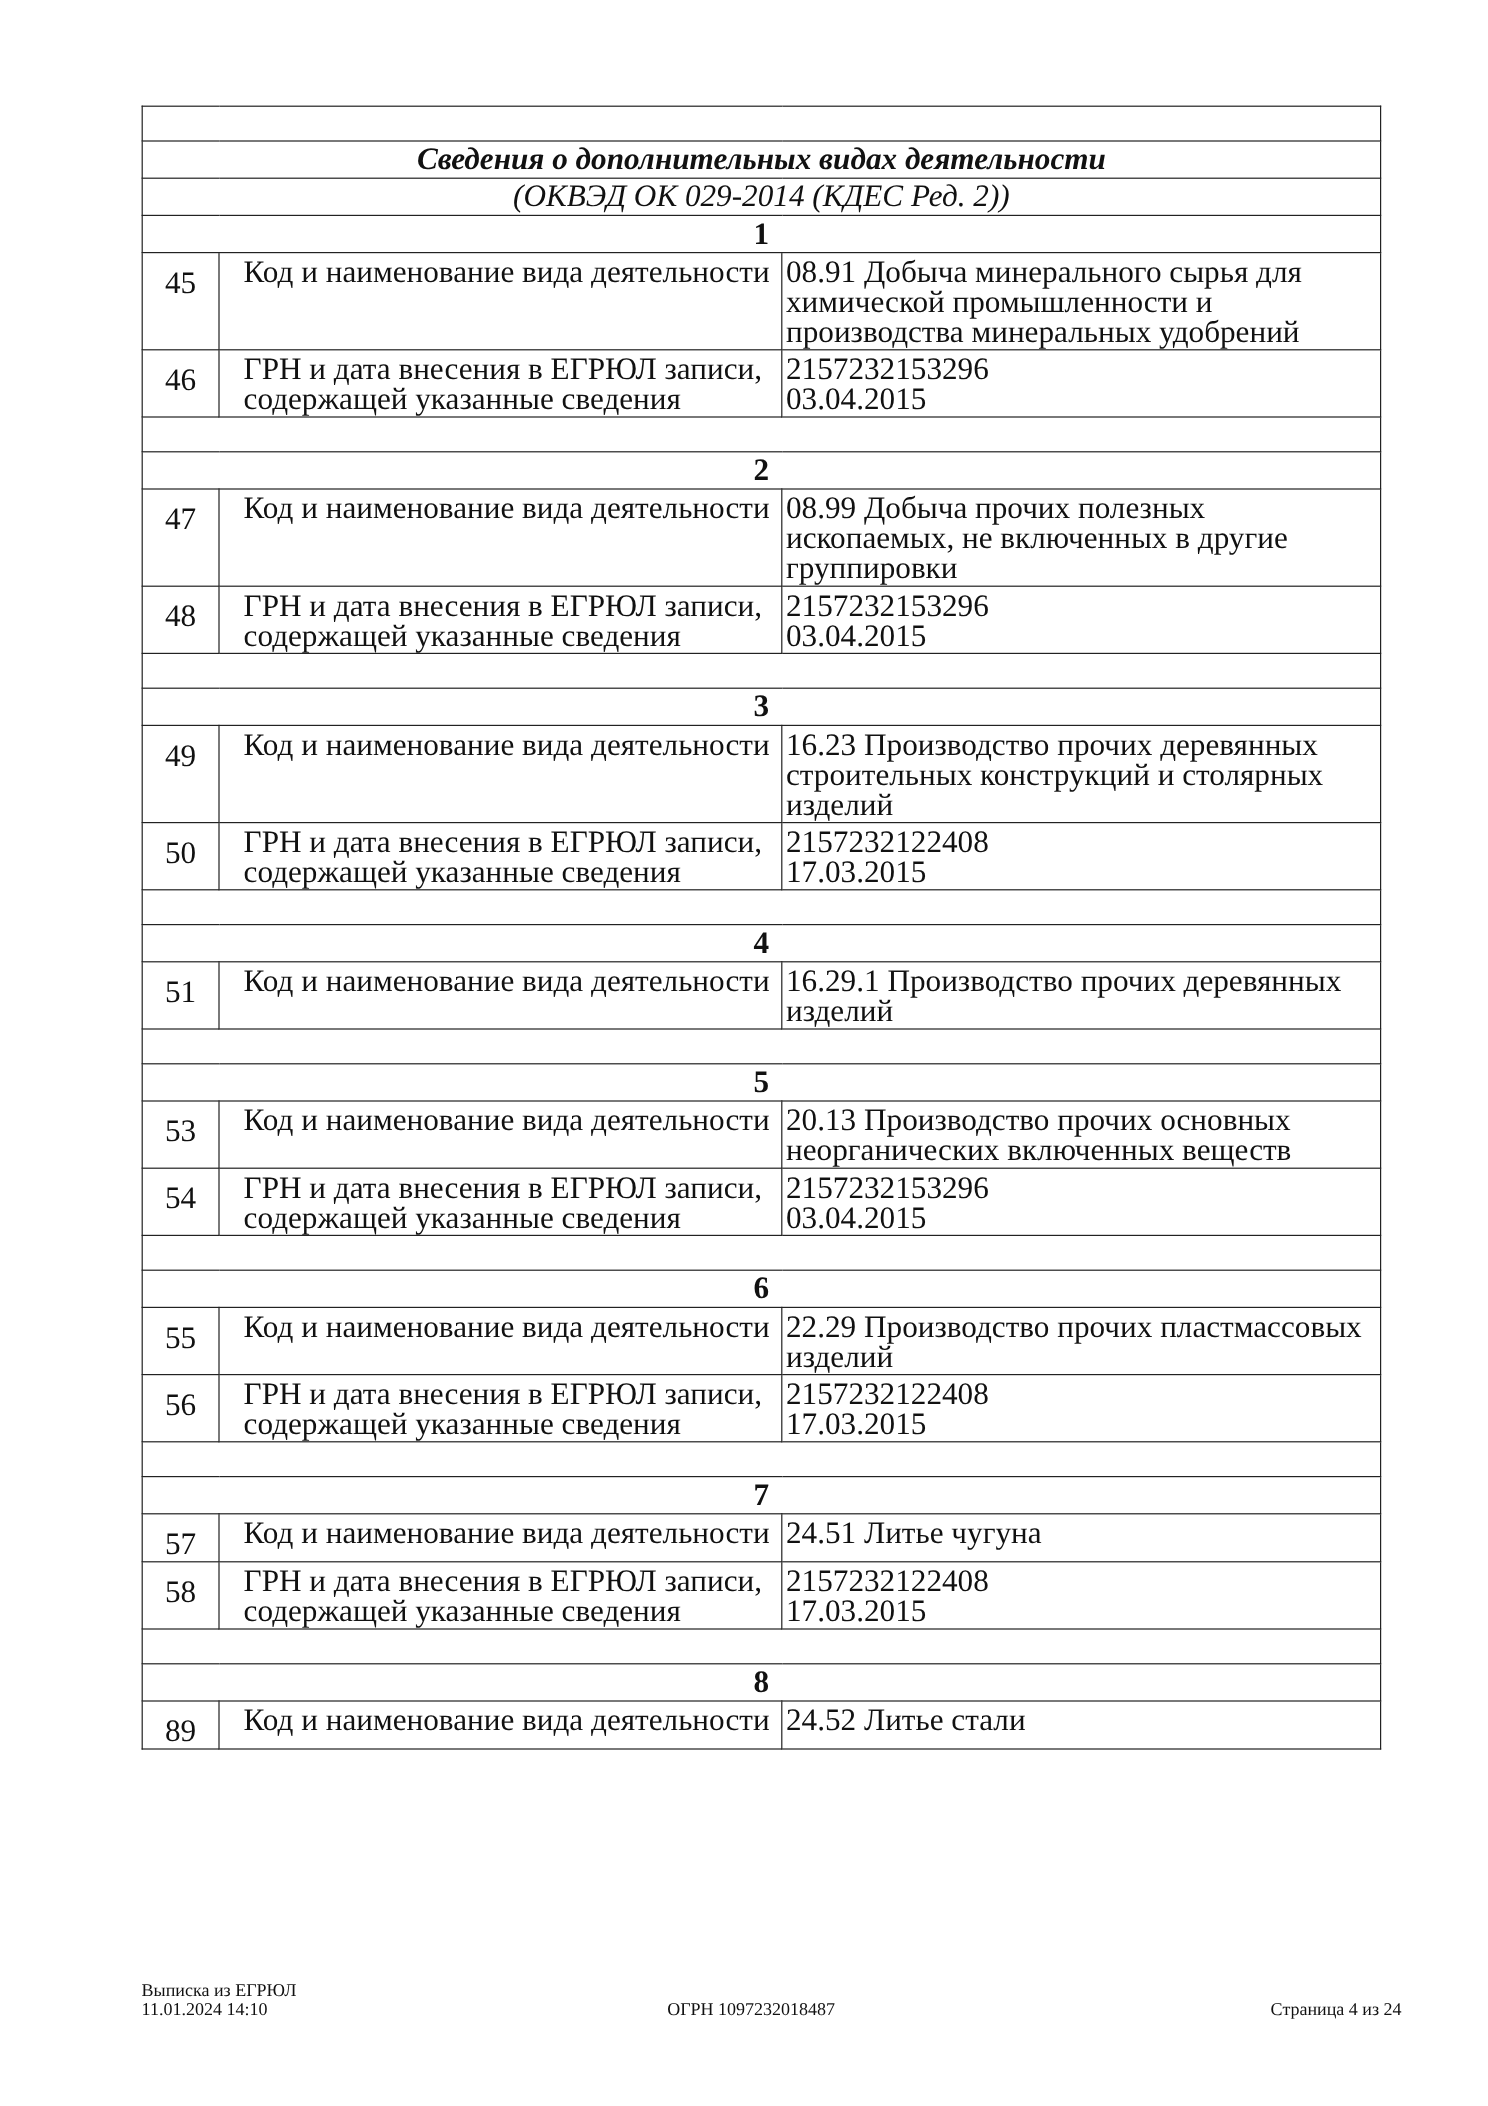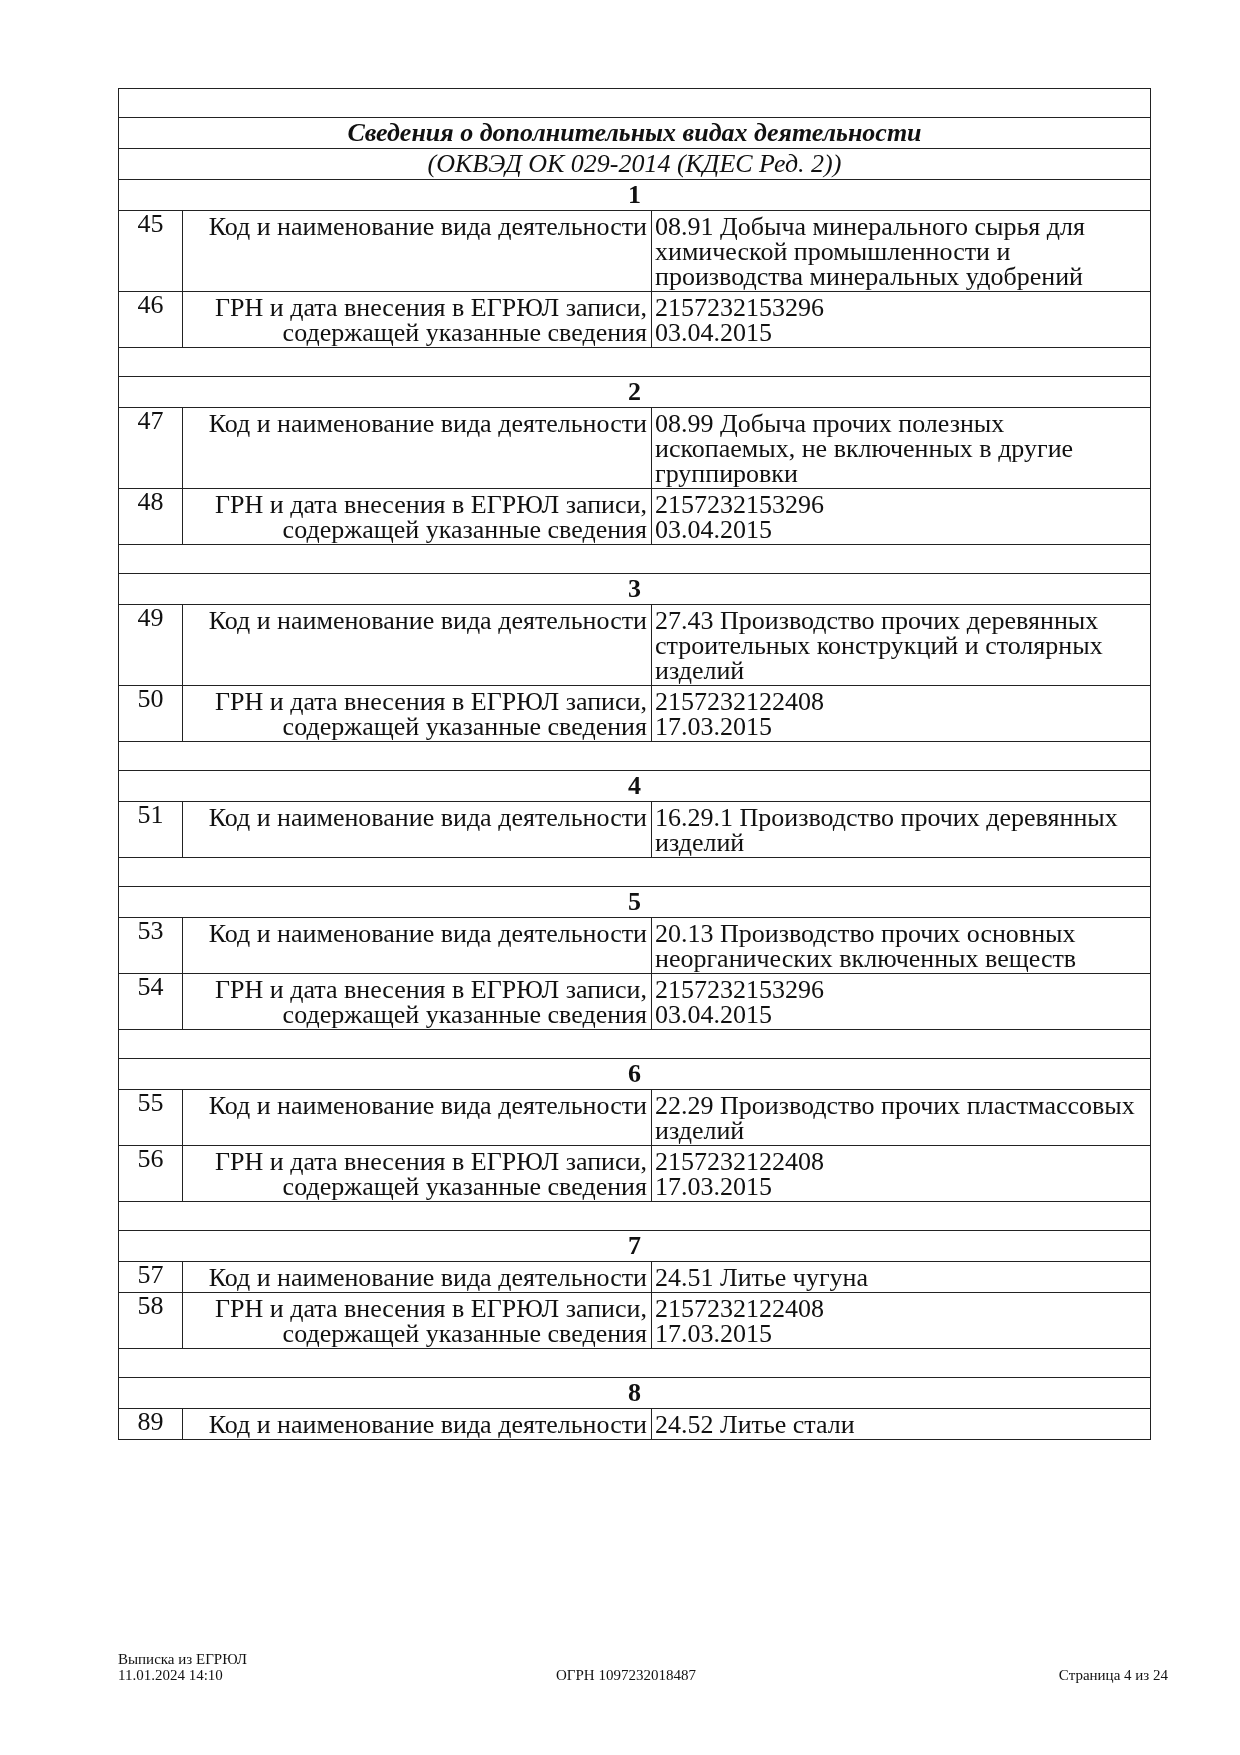--- a/index.html
+++ b/index.html
@@ -11,22 +11,22 @@
     position: absolute; left: 118px; top: 88px; width: 1033px;
     border-collapse: collapse; table-layout: fixed;
     font-size: 26px; line-height: 25px;
   }
   .doc-table td {
     border: 1.5px solid #222; vertical-align: top; padding: 3px 4px 2px 4px;
   }
   .col-num { width: 64px; }
   .col-label { width: 469px; }
   .col-value { width: auto; }
-  td.num { text-align: center; padding-top: 0; }
-  td.label { padding-left: 20px; text-align: right; }
+  td.num { text-align: center; padding-top: 12px; }
+  td.label { padding-left: 20px; }
   td.value { padding-left: 3px; }
   tr.blank td { height: 28px; padding: 0; }
   tr.title td { text-align: center; font-weight: bold; font-style: italic; height: 28px; padding: 2px 4px 0 4px; }
   tr.subtitle td { text-align: center; font-style: italic; height: 28px; padding: 2px 4px 0 4px; }
   tr.group td { text-align: center; font-weight: bold; height: 28px; padding: 2px 4px 0 4px; }
   .line { display: block; }
 
   .footer {
     position: absolute; left: 118px; top: 1651px; width: 1050px;
     font-size: 15px; line-height: 16px; color: #111;
@@ -106,21 +106,21 @@
       <tr class="blank">
         <td colspan="3"></td>
       </tr>
       <tr class="group">
         <td colspan="3">3</td>
       </tr>
       <tr>
         <td class="num">49</td>
         <td class="label">Код и наименование вида деятельности</td>
         <td class="value">
-          <span class="line">27.43 Производство прочих деревянных</span>
+          <span class="line">16.23 Производство прочих деревянных</span>
           <span class="line">строительных конструкций и столярных</span>
           <span class="line">изделий</span>
         </td>
       </tr>
       <tr>
         <td class="num">50</td>
         <td class="label">
           <span class="line">ГРН и дата внесения в ЕГРЮЛ записи,</span>
           <span class="line">содержащей указанные сведения</span>
         </td>

